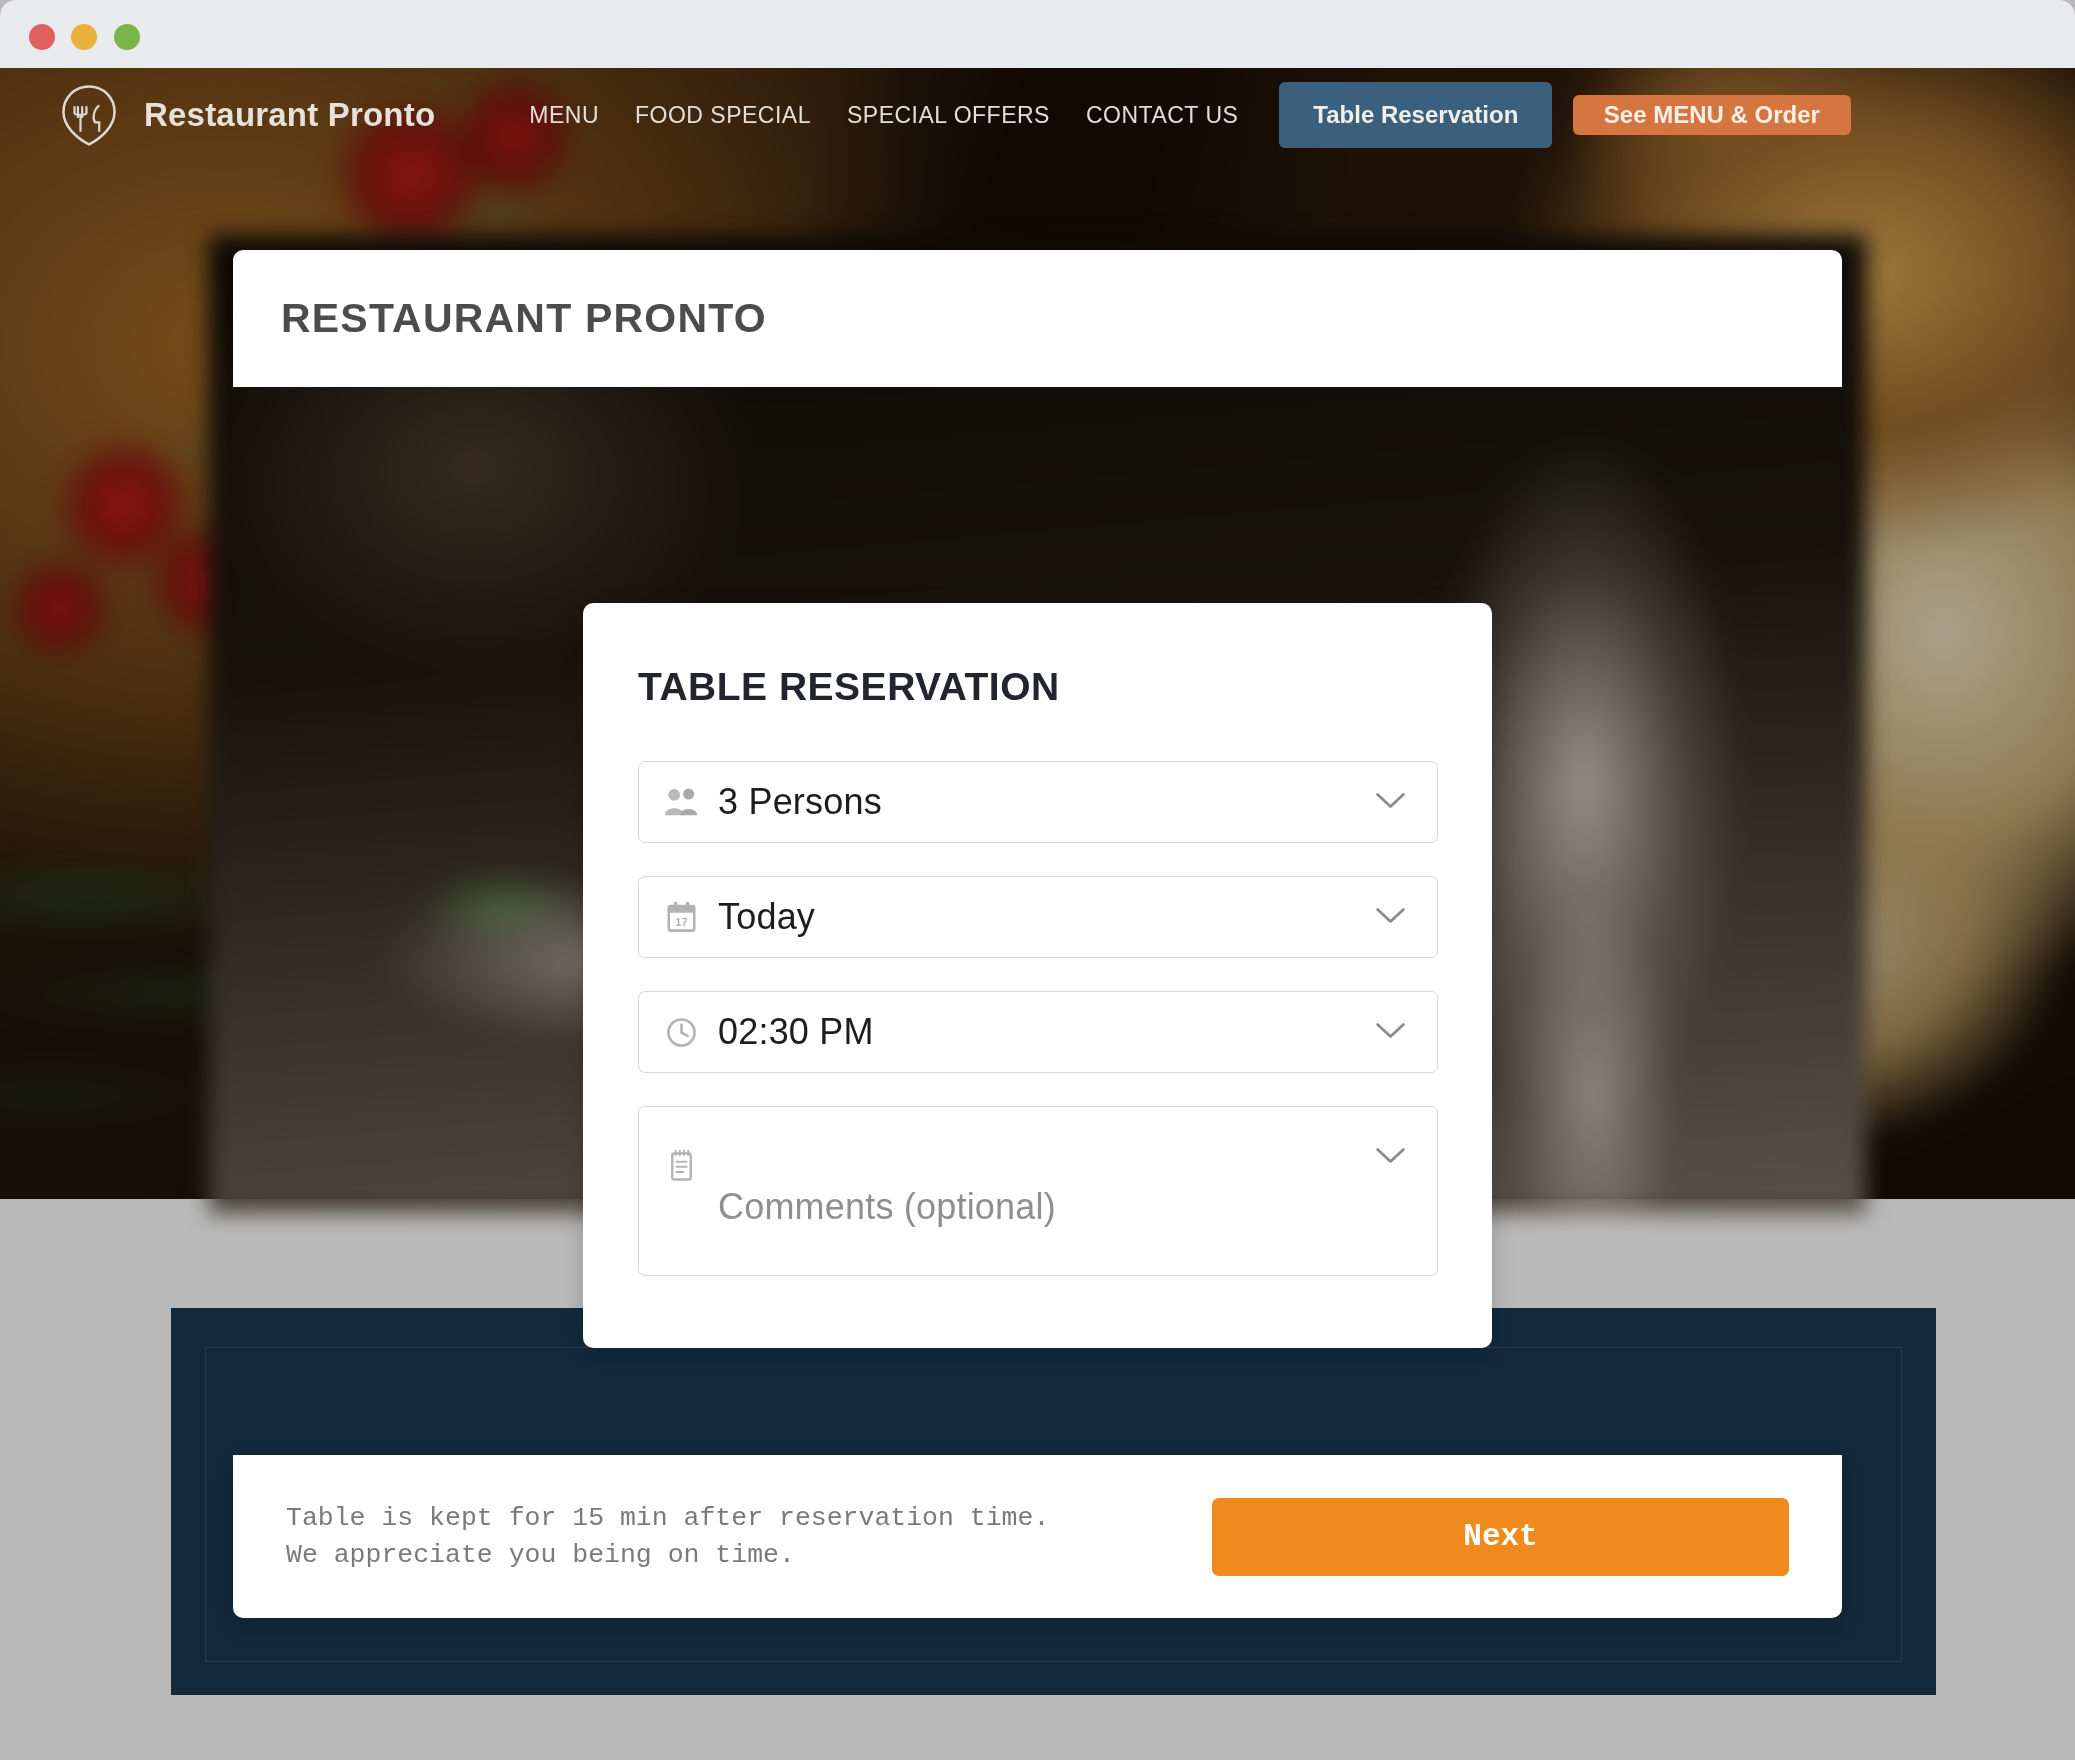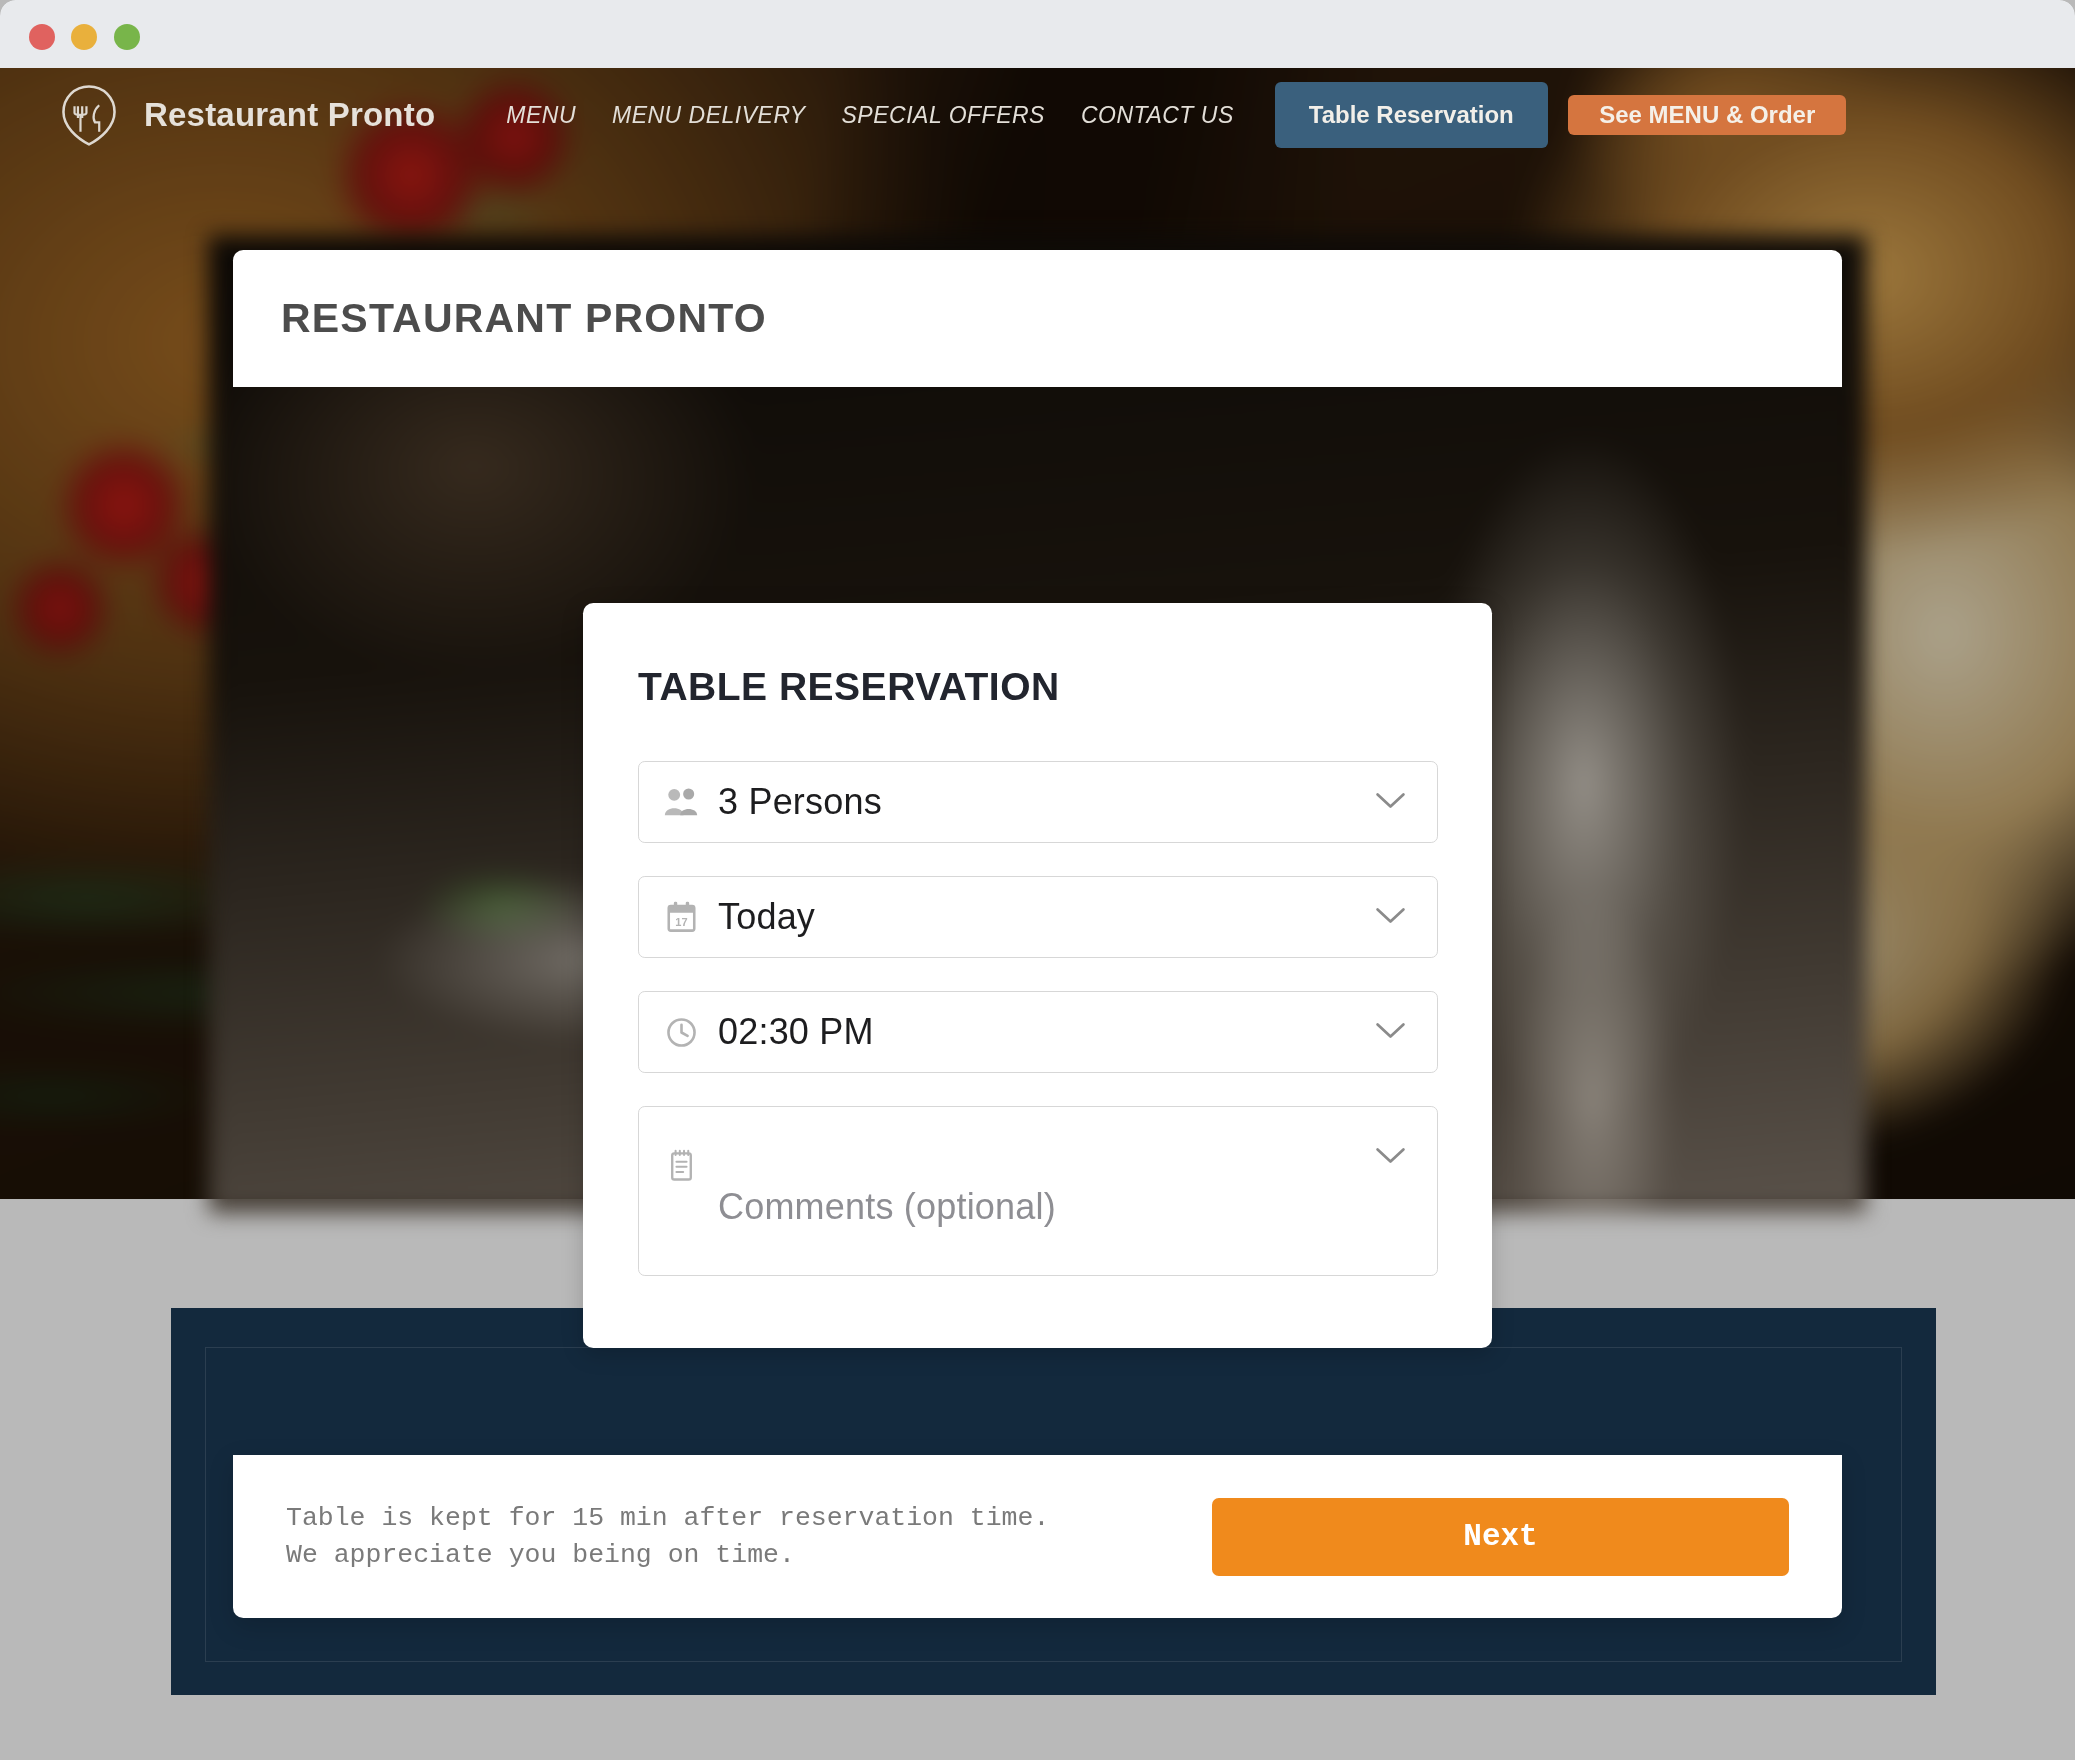--- a/index.html
+++ b/index.html
@@ -117,22 +117,21 @@
     margin-left: 24px;
     font-size: 33px;
     font-weight: 600;
     color: #e6e1da;
     letter-spacing: 0.2px;
     white-space: nowrap;
   }
   .nav-links {
     display: flex; align-items: center;
     gap: 36px;
-    margin-left: 71px;
-    font-style: italic;
+    margin-left: 94px;
   }
   .nav-link {
     font-size: 23px;
     color: #e3dfd8;
     letter-spacing: 0.5px;
     white-space: nowrap;
     cursor: pointer;
   }
   .nav-cta-group { display: flex; align-items: center; gap: 20.5px; margin-left: 41px; }
   .btn-reserve {
@@ -310,21 +309,21 @@
           <path d="M28 26 L28 40" stroke="#ded8d0" stroke-width="2.6" fill="none"></path>
           <path d="M19 26 L19 34 C19 37 33 37 33 34 L33 26" stroke="#ded8d0" stroke-width="2.6" fill="none"></path>
           <path d="M26 36 L26 56" stroke="#ded8d0" stroke-width="2.6" fill="none"></path>
           <path d="M48 25 C41 31 40 40 43 45 L48 45 L48 56" stroke="#ded8d0" stroke-width="2.6" fill="none"></path>
         </svg>
         <div class="brand-name">Restaurant Pronto</div>
       </div>
 
       <div class="nav-links">
         <div class="nav-link">MENU</div>
-        <div class="nav-link">MENU DELIVERY</div>
+        <div class="nav-link">FOOD SPECIAL</div>
         <div class="nav-link">SPECIAL OFFERS</div>
         <div class="nav-link">CONTACT US</div>
       </div>
 
       <div class="nav-cta-group">
         <div class="btn-reserve">Table Reservation</div>
         <div class="btn-order">See MENU &amp; Order</div>
       </div>
     </div>
 

